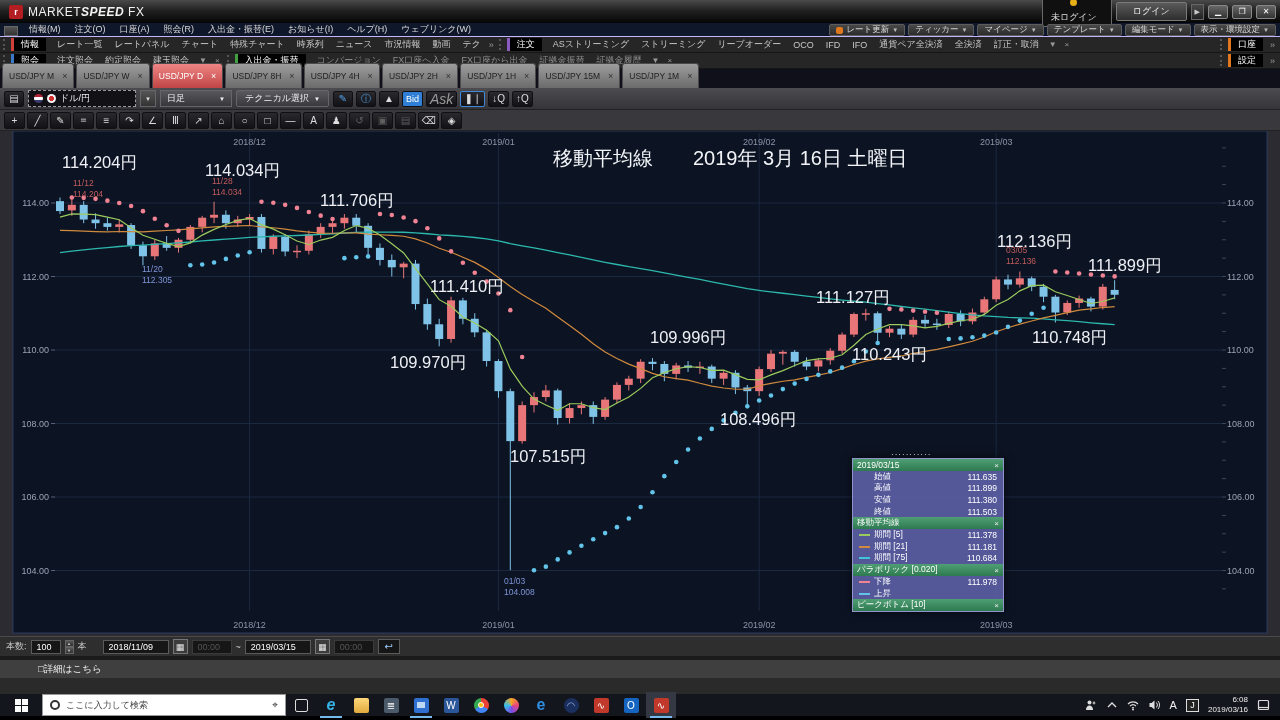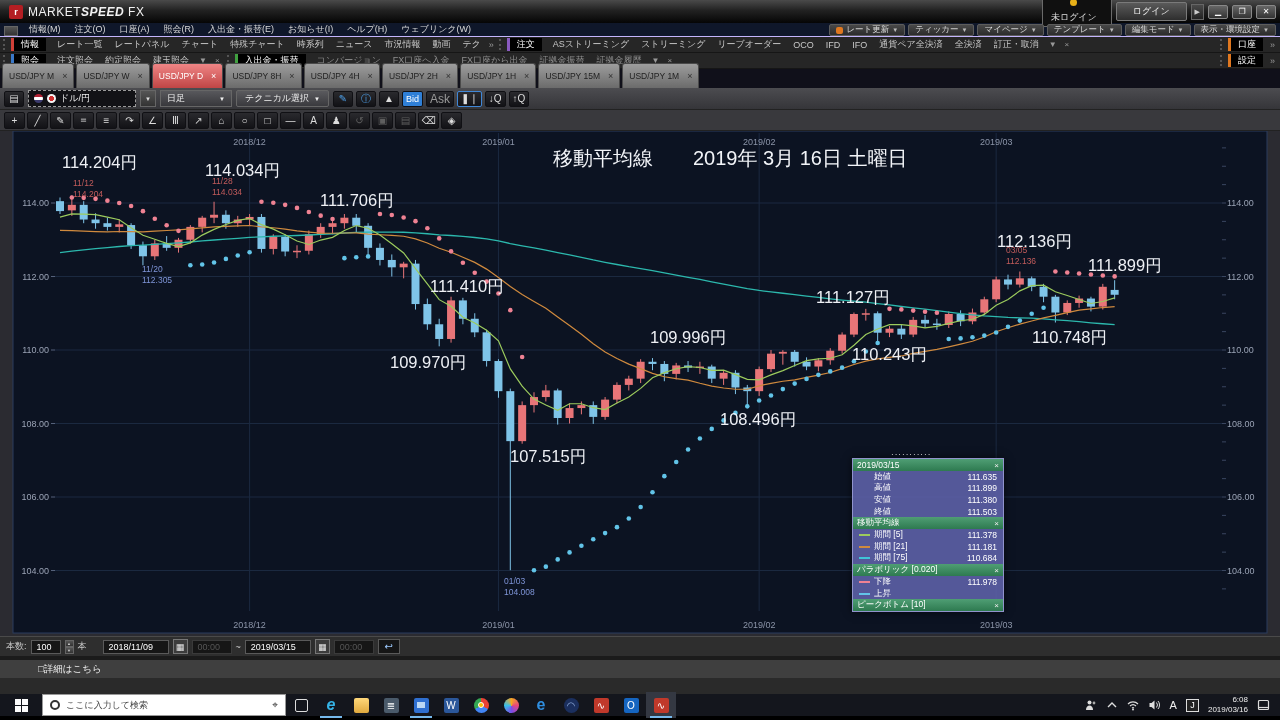--- a/index.html
+++ b/index.html
@@ -49,21 +49,21 @@
   .tab.active { background:linear-gradient(#ef8585,#c04545); color:#fff; }
   .tab.active .x { color:#fff; }
 
   
   .ctools1 { height:22px; background:linear-gradient(#4c4c50,#353539); display:flex; align-items:center; gap:4px; padding:0 4px; border-bottom:1px solid #222; }
   .ctools2 { height:21px; background:#39393d; display:flex; align-items:center; gap:2px; padding:0 4px; border-bottom:1px solid #222; }
   .tbtn { height:16px; min-width:20px; background:linear-gradient(#2a2a2e,#121216); border:1px solid #101014; color:#ddd; font-size:10px; display:flex; align-items:center; justify-content:center; padding:0 3px; border-radius:2px; }
   .tbtn.blue { color:#4d9fe8; }
   .tbtn.on { border:1px solid #3f87d8; }
   .tbtn.bid { background:#2f7fd6; color:#fff; font-size:9px; }
-  .tbtn.ask { color:#999; font-size:12px; }
+  .tbtn.ask { color:#999; font-size:14px;font-style:italic; }
   .tbtn.dim2 { color:#5f5f5f; }
   .selbox { height:17px; background:#121216; border:1px dashed #9a9a9a; color:#f0f0f0; font-size:9px; display:flex; align-items:center; gap:4px; padding:0 5px; width:108px; }
   .ddbtn { height:17px; width:16px; background:linear-gradient(#555,#333); border:1px solid #666; color:#ddd; font-size:6px; display:flex; align-items:center; justify-content:center; }
   .selgray { height:17px; width:72px; background:linear-gradient(#58585c,#38383c); border:1px solid #666; color:#f0f0f0; font-size:9px; display:flex; align-items:center; padding:0 6px; }
   .selgray .arr { margin-left:auto; font-size:6px; }
   .techbtn { height:17px; background:linear-gradient(#5a5a5e,#3a3a3e); border:1px solid #666; color:#f0f0f0; font-size:9px; display:flex; align-items:center; gap:5px; padding:0 8px; border-radius:2px; }
   .mini-flag { width:9px; height:9px; border-radius:50%; display:inline-block; }
 
   
   .chartwrap { position:relative; height:505px; background:#2b2b31; }

